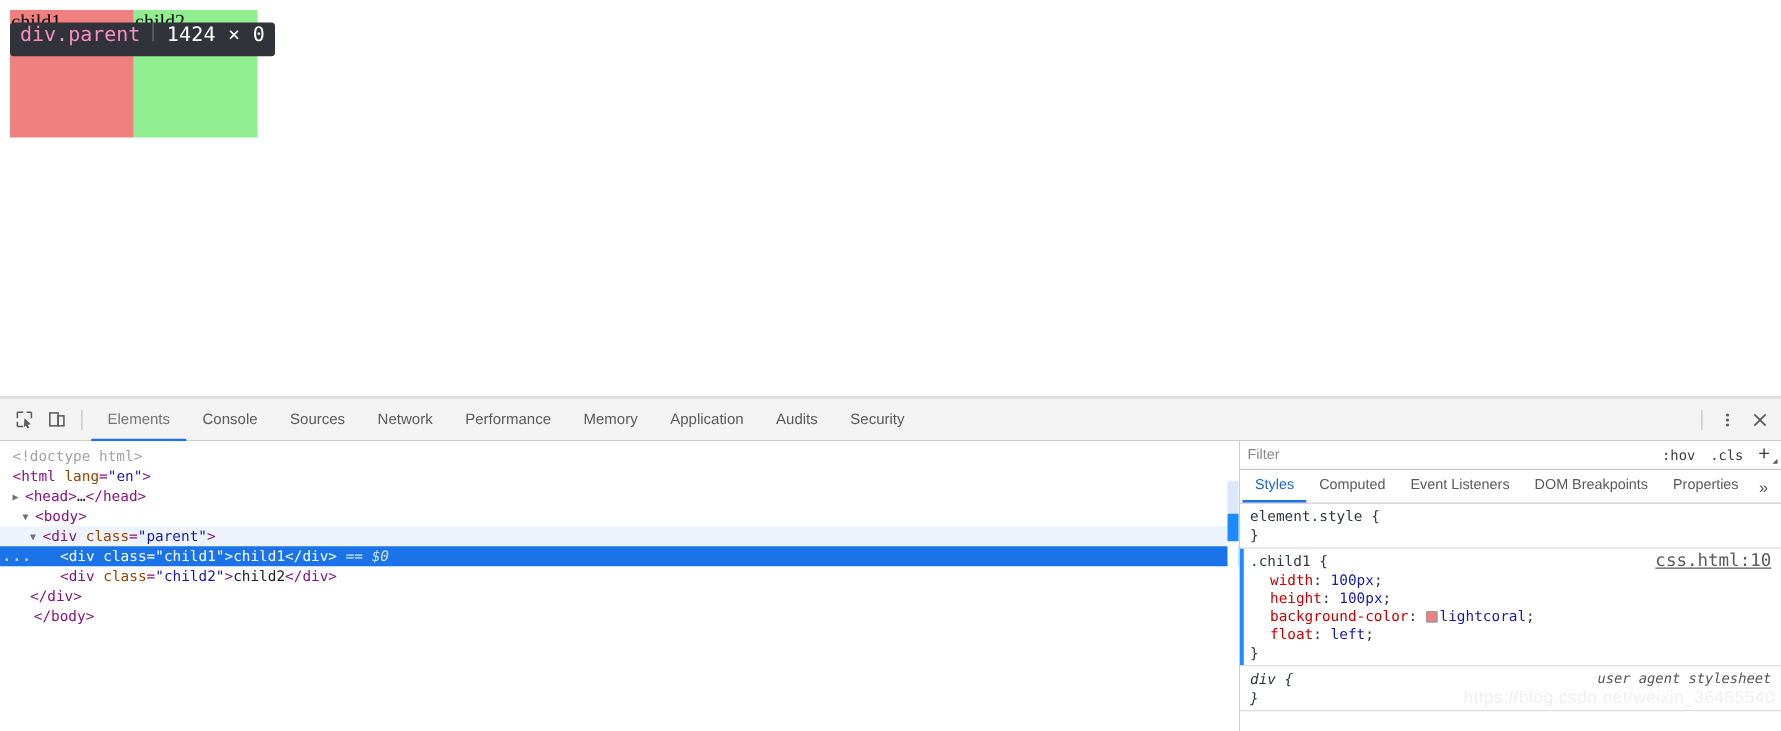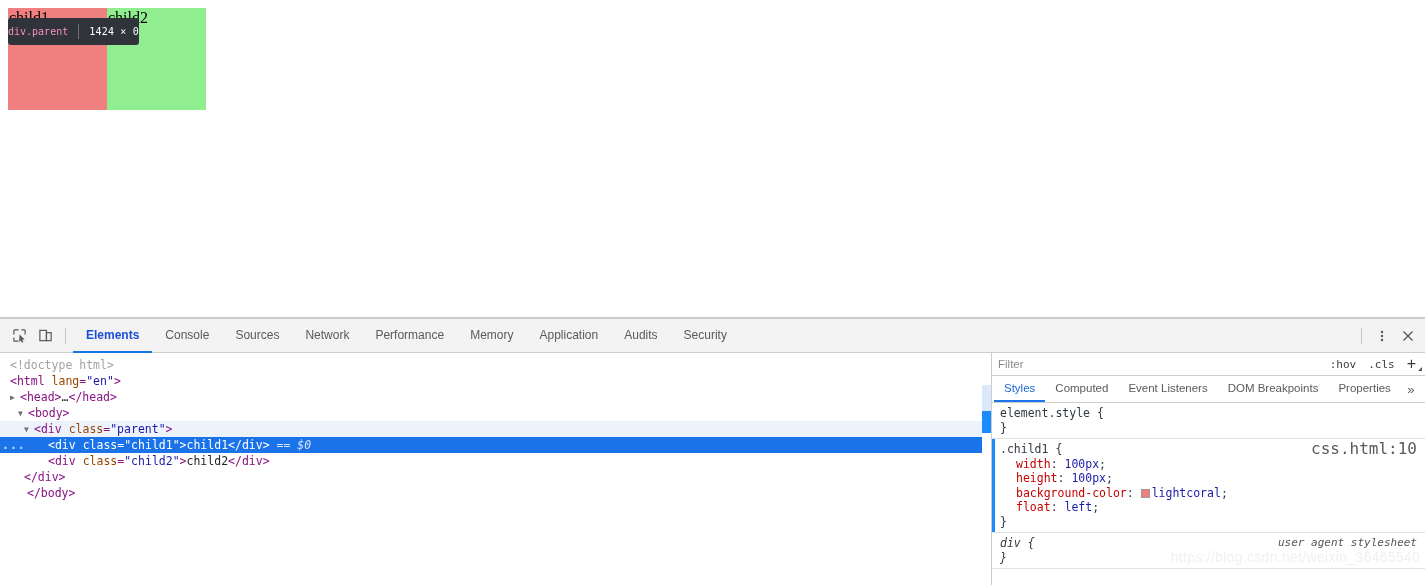--- a/index.html
+++ b/index.html
@@ -38,24 +38,24 @@
     width: 1425px; height: 1px;
     background: #c9c9c9;
   }
 
   
   #inspect-tooltip {
     position: absolute; left: 8px; top: 18px;
     height: 27px;
     background: #31333a;
     border-radius: 3px;
-    display: flex; align-items: center;
-    padding: 0 0;
+    display: flex; 
+    padding: 0 8px;
     font-family: "DejaVu Sans Mono", monospace;
-    font-size: 10px;
+    font-size: 16px;
     white-space: nowrap;
     z-index: 10;
   }
   #inspect-tooltip .tt-sel { color: #f78fc2; }
   #inspect-tooltip .tt-div {
     width: 1px; height: 15px;
     background: #6e7178;
     margin: 0 10px;
   }
   #inspect-tooltip .tt-dim { color: #ffffff; letter-spacing: .2px; }
@@ -88,21 +88,21 @@
   }
   #dt-tabs { display: flex; align-items: stretch; height: 34px; flex: 1 1 auto; }
   .dt-tab {
     display: flex; align-items: center;
     padding: 0 13px;
     font-size: 12px; color: #5a5a5a;
     cursor: pointer; white-space: nowrap;
     border-bottom: 2px solid transparent;
     margin-top: 1px;
   }
-  .dt-tab.active { color: #1d4ed8; border-bottom-color: #1a73e8; font-weight: bold; }
+  .dt-tab.active { color: #737373; border-bottom-color: #1a73e8; }
   #tb-right { display: flex; align-items: center; flex: 0 0 auto; }
 
   
   #dt-main { flex: 1 1 auto; display: flex; min-height: 0; }
 
   
   #dom-pane {
     width: 991px; flex: 0 0 991px;
     position: relative;
     background: #fff;
@@ -241,22 +241,22 @@
   }
   .rule-block.ua { font-style: italic; color: #555; }
   .rule-sel { color: #303942; }
   .rule-line { padding-left: 16px; white-space: nowrap; }
   .prop { color: #c80000; }
   .pval { color: #1a1aa6; }
   .ua .prop { color: #c80000; }
   .ua .pval { color: #1a1aa6; }
   .src-link {
     position: absolute; right: 8px; top: 3px;
-    color: #5a5a5a; cursor: pointer;
-    font-size: 16px;
+    color: #5a5a5a; text-decoration: underline; cursor: pointer;
+    font-size: 14px;
   }
   .ua-label {
     position: absolute; right: 8px; top: 3px;
     color: #555; font-style: italic; font-size: 11px;
   }
   .swatch {
     display: inline-block;
     width: 9px; height: 9px;
     border: 1px solid #999;
     vertical-align: -1px;

